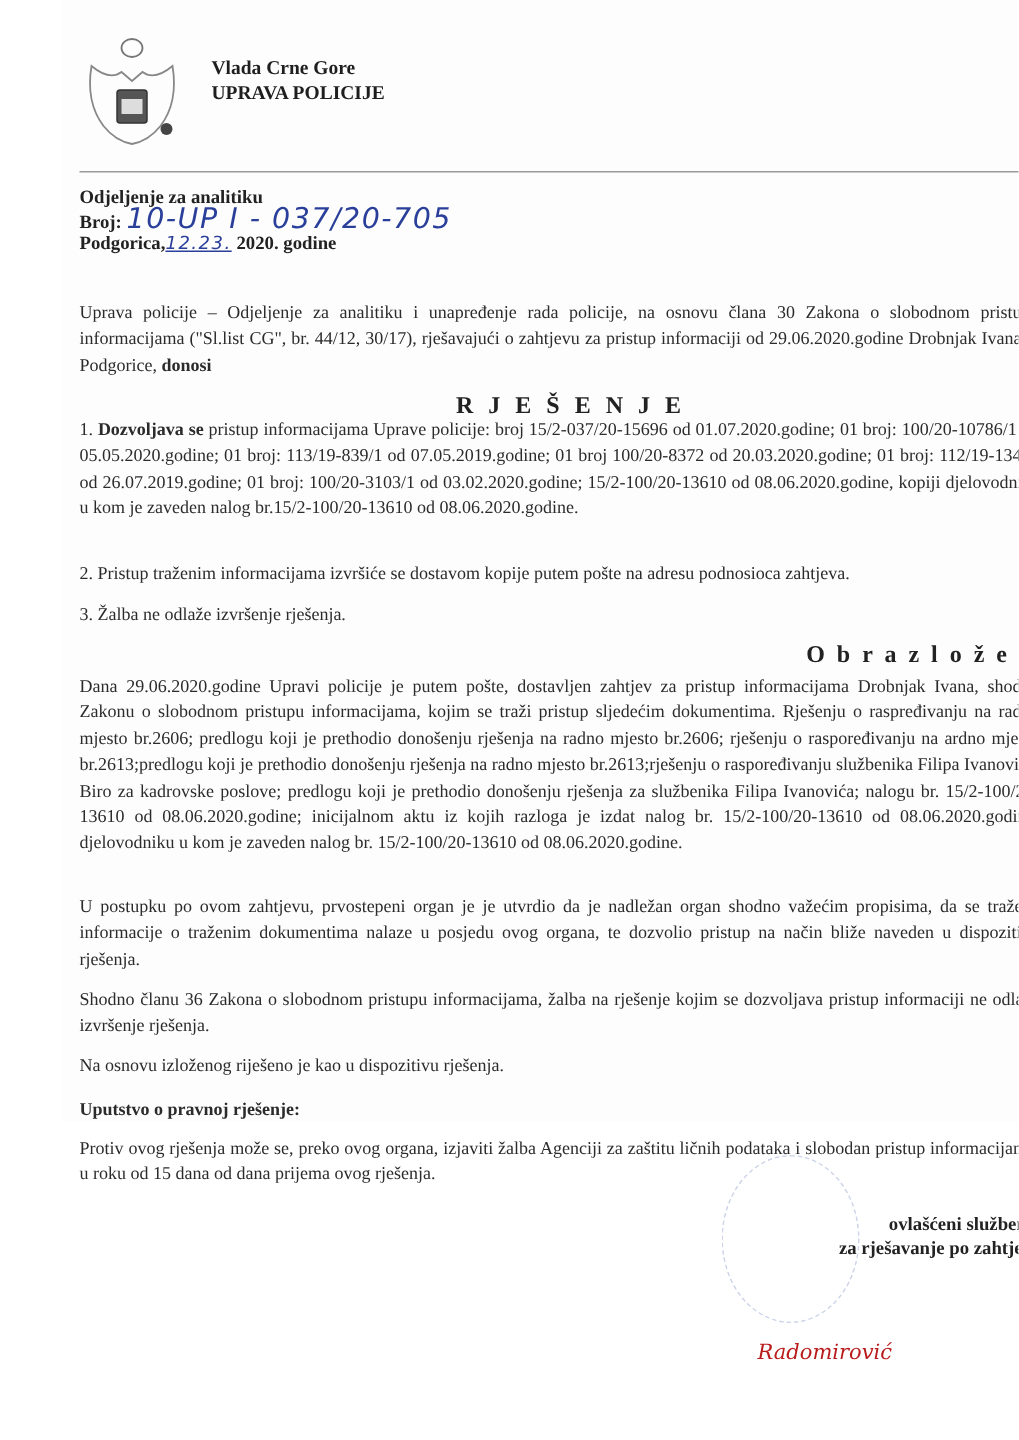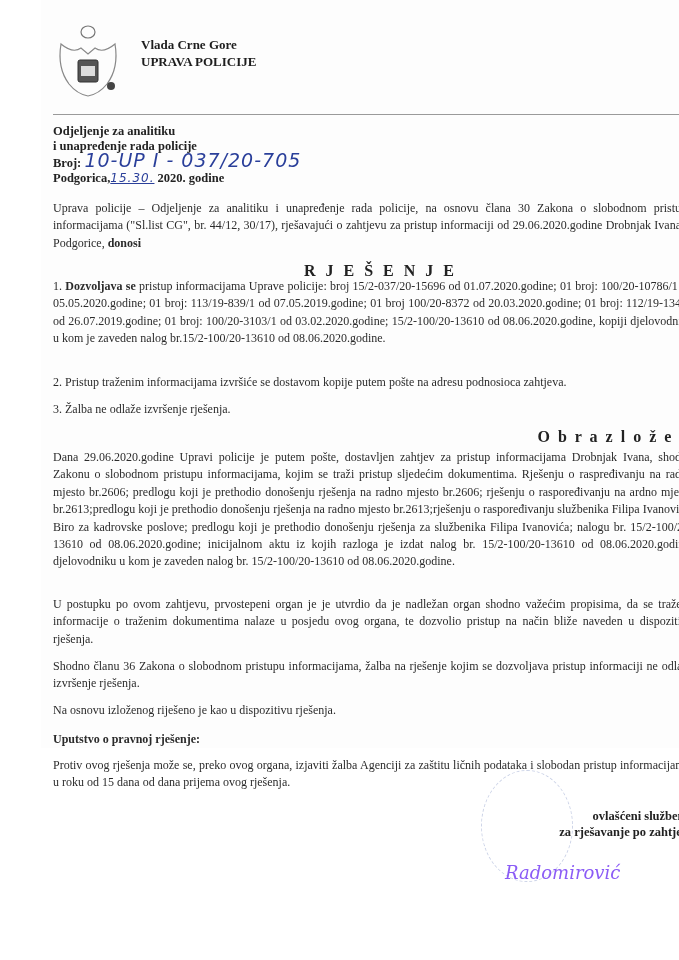--- a/index.html
+++ b/index.html
@@ -8,21 +8,21 @@
   .crest { position: absolute; left: 14px; top: 24px; width: 66px; height: 78px; }
   .hdr { position: absolute; left: 100px; top: 36px; font-weight: bold; font-size: 13px; line-height: 17px; color: #1e1e1e; }
   .rule { position: absolute; left: 12px; right: 0; top: 114px; border-top: 1px solid #9a9a9a; }
   .dept { position: absolute; left: 12px; top: 124px; font-weight: bold; font-size: 12.5px; line-height: 14.5px; color: #222; }
   .hand { font-family: "DejaVu Sans", sans-serif; font-style: italic; font-weight: normal; color: #2a3f9a; font-size: 19px; letter-spacing: 1px; }
   .body-text { position: absolute; left: 12px; width: 640px; font-size: 12px; line-height: 17.4px; text-align: justify; color: #2b2b2b; }
   .title { position: absolute; left: 0; width: 679px; text-align: center; font-weight: bold; font-size: 16px; letter-spacing: 3px; color: #222; }
   .b { font-weight: bold; }
   .sig { position: absolute; left: 474px; top: 808px; font-weight: bold; font-size: 12.5px; line-height: 16px; text-align: right; width: 180px; color: #222; }
   .stamp { position: absolute; left: 440px; top: 770px; width: 90px; height: 110px; border: 1px dashed #b8c2de; border-radius: 50%; opacity: 0.7; }
-  .signature { position: absolute; left: 464px; top: 862px; font-family: "DejaVu Serif", serif; font-style: italic; color: #8b5cf6; font-size: 18px; }
+  .signature { position: absolute; left: 464px; top: 894px; font-family: "DejaVu Serif", serif; font-style: italic; color: #b91c1c; font-size: 14px; }
 </style>
 </head>
 <body>
 
 <div class="page">
 
   <svg class="crest" viewBox="0 0 66 78">
     <ellipse cx="33" cy="8" rx="7" ry="6" fill="none" stroke="#777" stroke-width="1.2"></ellipse>
     <path d="M6 20 Q2 44 14 60 Q22 70 33 72 Q44 70 52 60 Q64 44 60 20 Q48 30 40 24 L33 30 L26 24 Q18 30 6 20 Z" fill="none" stroke="#888" stroke-width="1.2"></path>
     <rect x="23" y="36" width="20" height="22" rx="2" fill="#555" stroke="#333"></rect>
@@ -32,27 +32,26 @@
 
   <div class="hdr">
     <div>Vlada Crne Gore</div>
     <div>UPRAVA POLICIJE</div>
   </div>
 
   <div class="rule"></div>
 
   <div class="dept">
     <div>Odjeljenje za analitiku</div>
-    <div>i unapređenje rada policije</div>
     <div>
       <span>Broj:</span>
       <span class="hand">10-UP I - 037/20-705</span>
     </div>
     <div>
-      <span>Podgorica,</span><span class="hand" style="font-size:12px;text-decoration:underline;">15.30.</span>
+      <span>Podgorica,</span><span class="hand" style="font-size:12px;text-decoration:underline;">12.23.</span>
       <span>2020. godine</span>
     </div>
   </div>
 
   <div class="body-text" style="top:200px;">
     <span>Uprava policije – Odjeljenje za analitiku i unapređenje rada policije, na osnovu člana 30 Zakona o slobodnom pristupu informacijama ("Sl.list CG", br. 44/12, 30/17), rješavajući o zahtjevu za pristup informaciji od 29.06.2020.godine Drobnjak Ivana iz Podgorice, </span><span class="b">donosi</span>
   </div>
 
   <div class="title" style="top:262px;">R J E Š E N J E</div>
 

